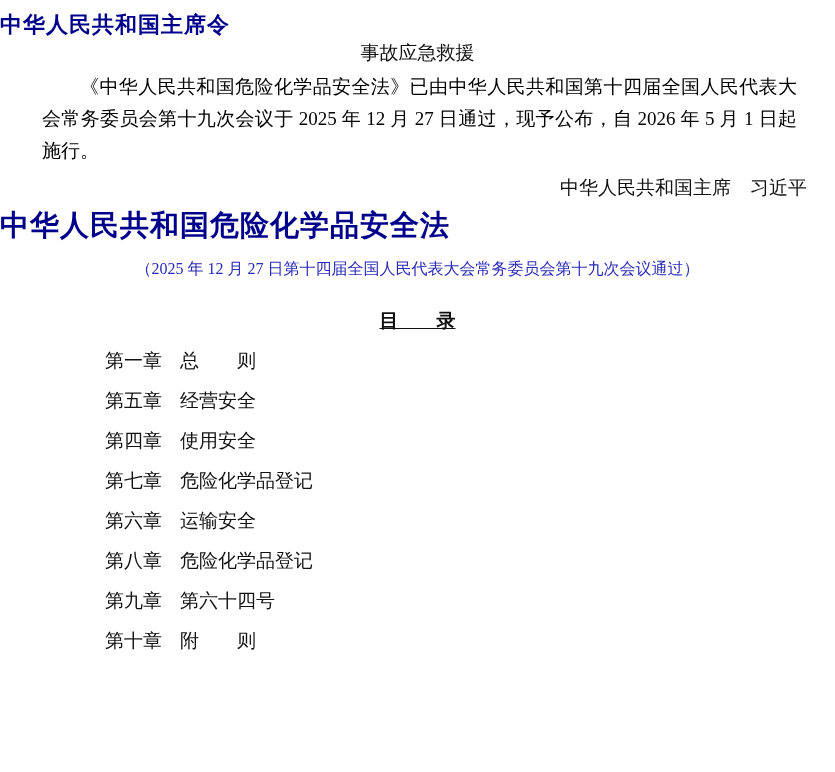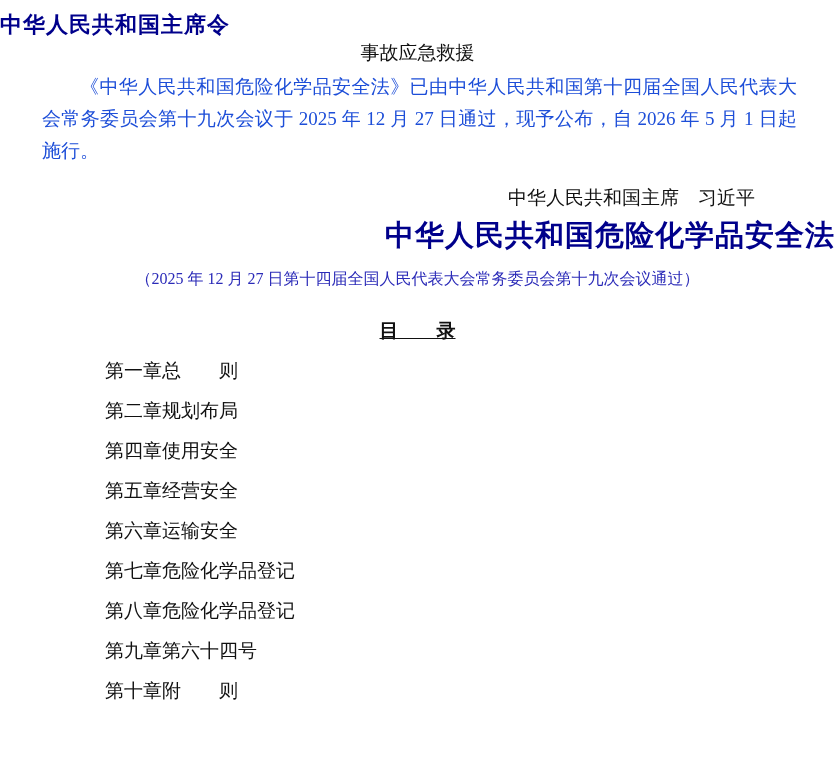--- a/index.html
+++ b/index.html
@@ -23,38 +23,38 @@
     letter-spacing: 1px;
   }
   .decree-number {
     margin-top: 3px;
     text-align: center;
     font-size: 19px;
     line-height: 24px;
     color: #111111;
   }
   .body-paragraph {
-    margin: 6px 38px 16px 42px;
+    margin: 6px 38px 6px 42px;
     font-size: 19px;
     line-height: 32px;
     text-align: justify;
     text-indent: 2em;
-    color: #1d4ed8;
+    color: #000000;
   }
   .signature-block {
     margin-top: 2px;
-    padding-right: 80px;
+    padding-right: 28px;
     text-align: right;
     font-size: 19px;
     line-height: 30px;
     color: #111111;
   }
   .law-title {
     margin-top: 4px;
-    text-align: right;
+    text-align: left;
     font-size: 29px;
     line-height: 36px;
     font-weight: bold;
     color: #00008b;
     letter-spacing: 1px;
   }
   .law-subtitle {
     margin-top: 16px;
     text-align: center;
     font-size: 16px;
@@ -73,21 +73,21 @@
   .toc-list {
     margin-top: 8px;
     padding-left: 105px;
   }
   .toc-item {
     height: 40px;
     line-height: 40px;
     font-size: 19px;
     color: #111111;
   }
-  .toc-chapter { }
+  .toc-chapter { margin-right: 18px; }
 </style>
 </head>
 <body>
 
 <div class="page">
 
   <div class="decree-title">中华人民共和国主席令</div>
 
   <div class="decree-number">事故应急救援</div>
 
@@ -101,33 +101,30 @@
 
   <div class="law-subtitle">（2025 年 12 月 27 日第十四届全国人民代表大会常务委员会第十九次会议通过）</div>
 
   <div class="toc-heading">目　　录</div>
 
   <div class="toc-list">
     <div class="toc-item">
       <span class="toc-chapter">第一章</span><span>总　　则</span>
     </div>
     <div class="toc-item">
-      <span class="toc-chapter">第二章</span><span>规划布局</span>
+      <span class="toc-chapter">第五章</span><span>经营安全</span>
     </div>
     <div class="toc-item">
       <span class="toc-chapter">第四章</span><span>使用安全</span>
     </div>
     <div class="toc-item">
-      <span class="toc-chapter">第五章</span><span>经营安全</span>
+      <span class="toc-chapter">第七章</span><span>危险化学品登记</span>
     </div>
     <div class="toc-item">
       <span class="toc-chapter">第六章</span><span>运输安全</span>
-    </div>
-    <div class="toc-item">
-      <span class="toc-chapter">第七章</span><span>危险化学品登记</span>
     </div>
     <div class="toc-item">
       <span class="toc-chapter">第八章</span><span>危险化学品登记</span>
     </div>
     <div class="toc-item">
       <span class="toc-chapter">第九章</span><span>第六十四号</span>
     </div>
     <div class="toc-item">
       <span class="toc-chapter">第十章</span><span>附　　则</span>
     </div>

